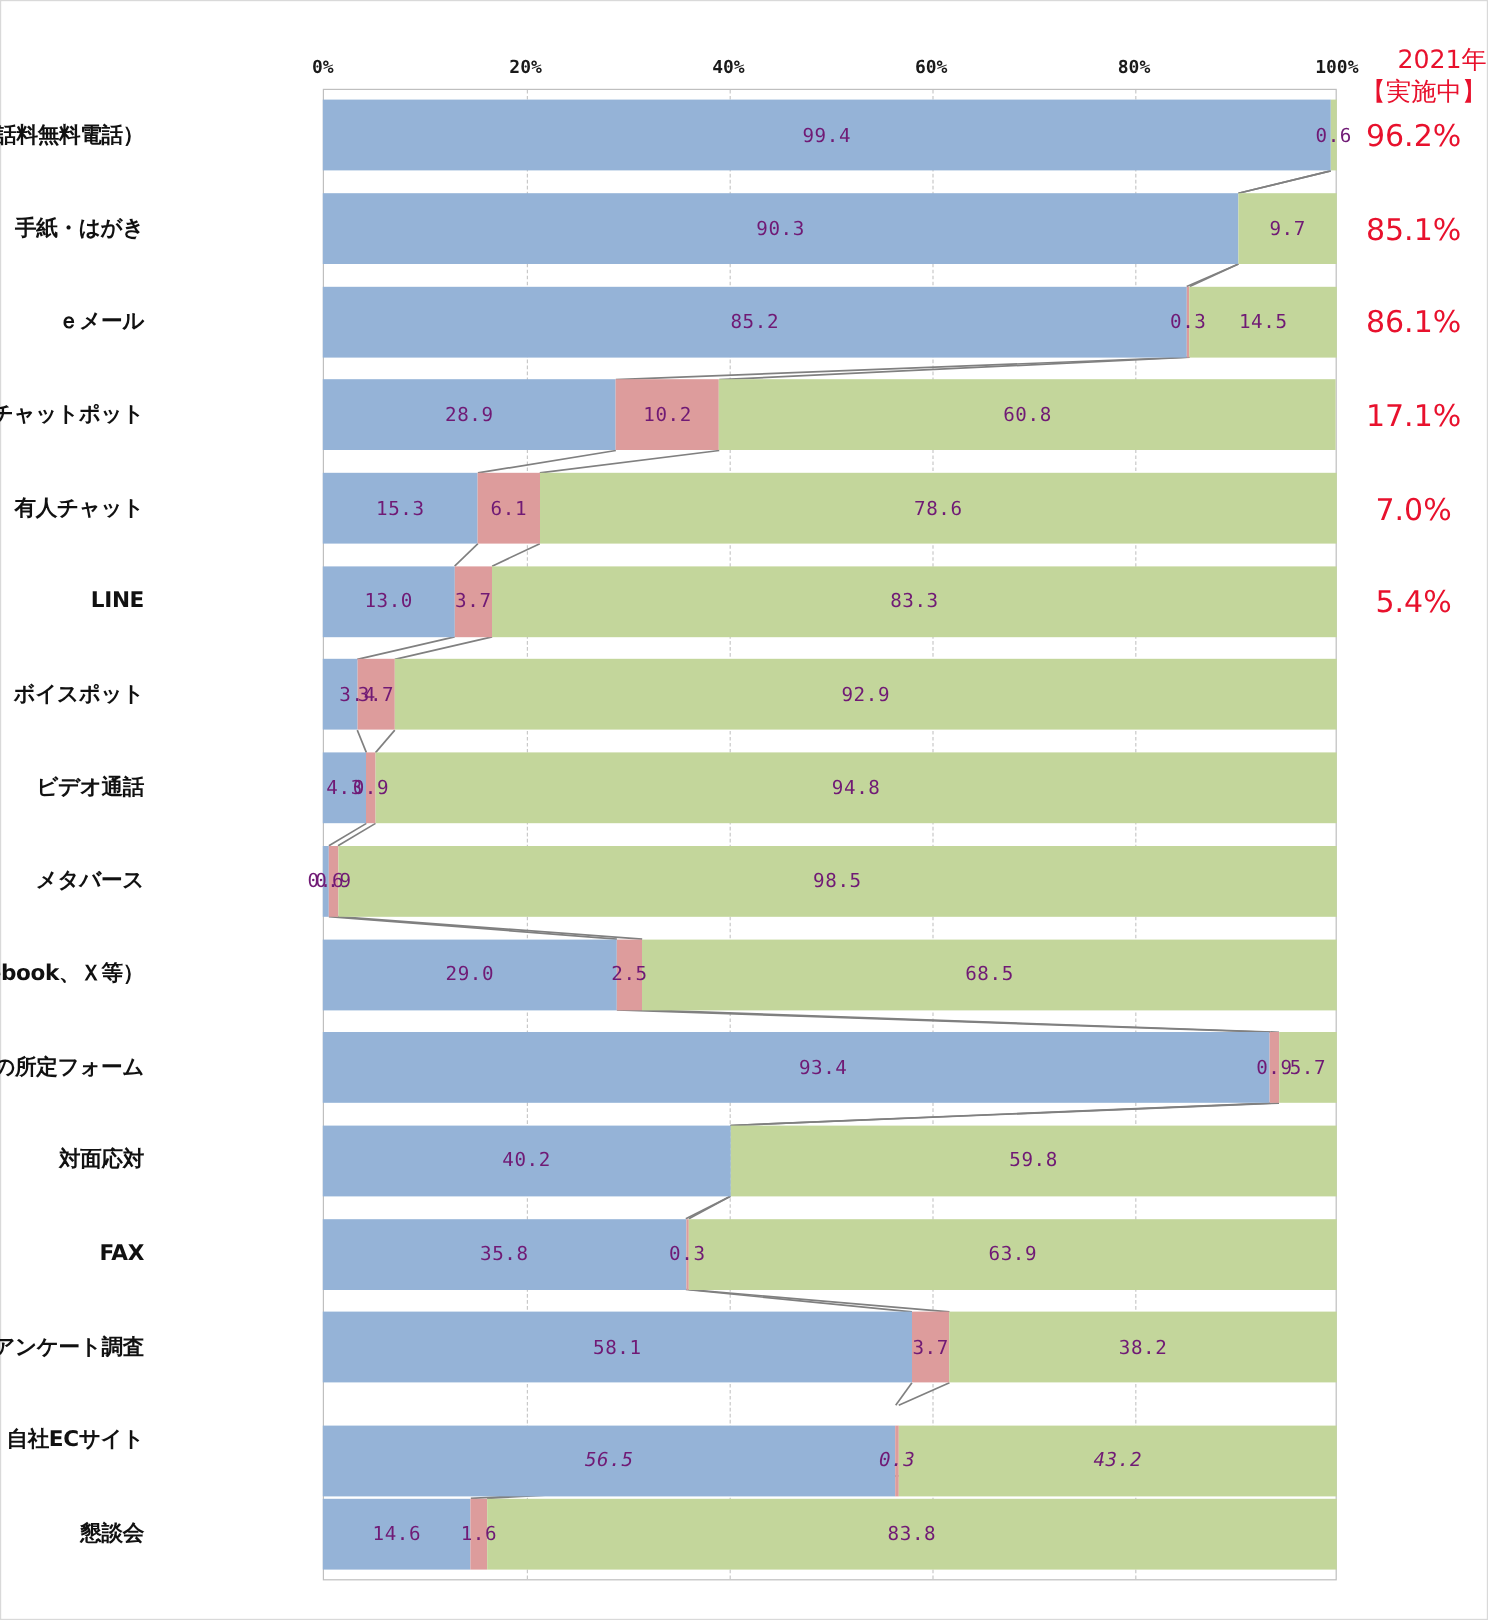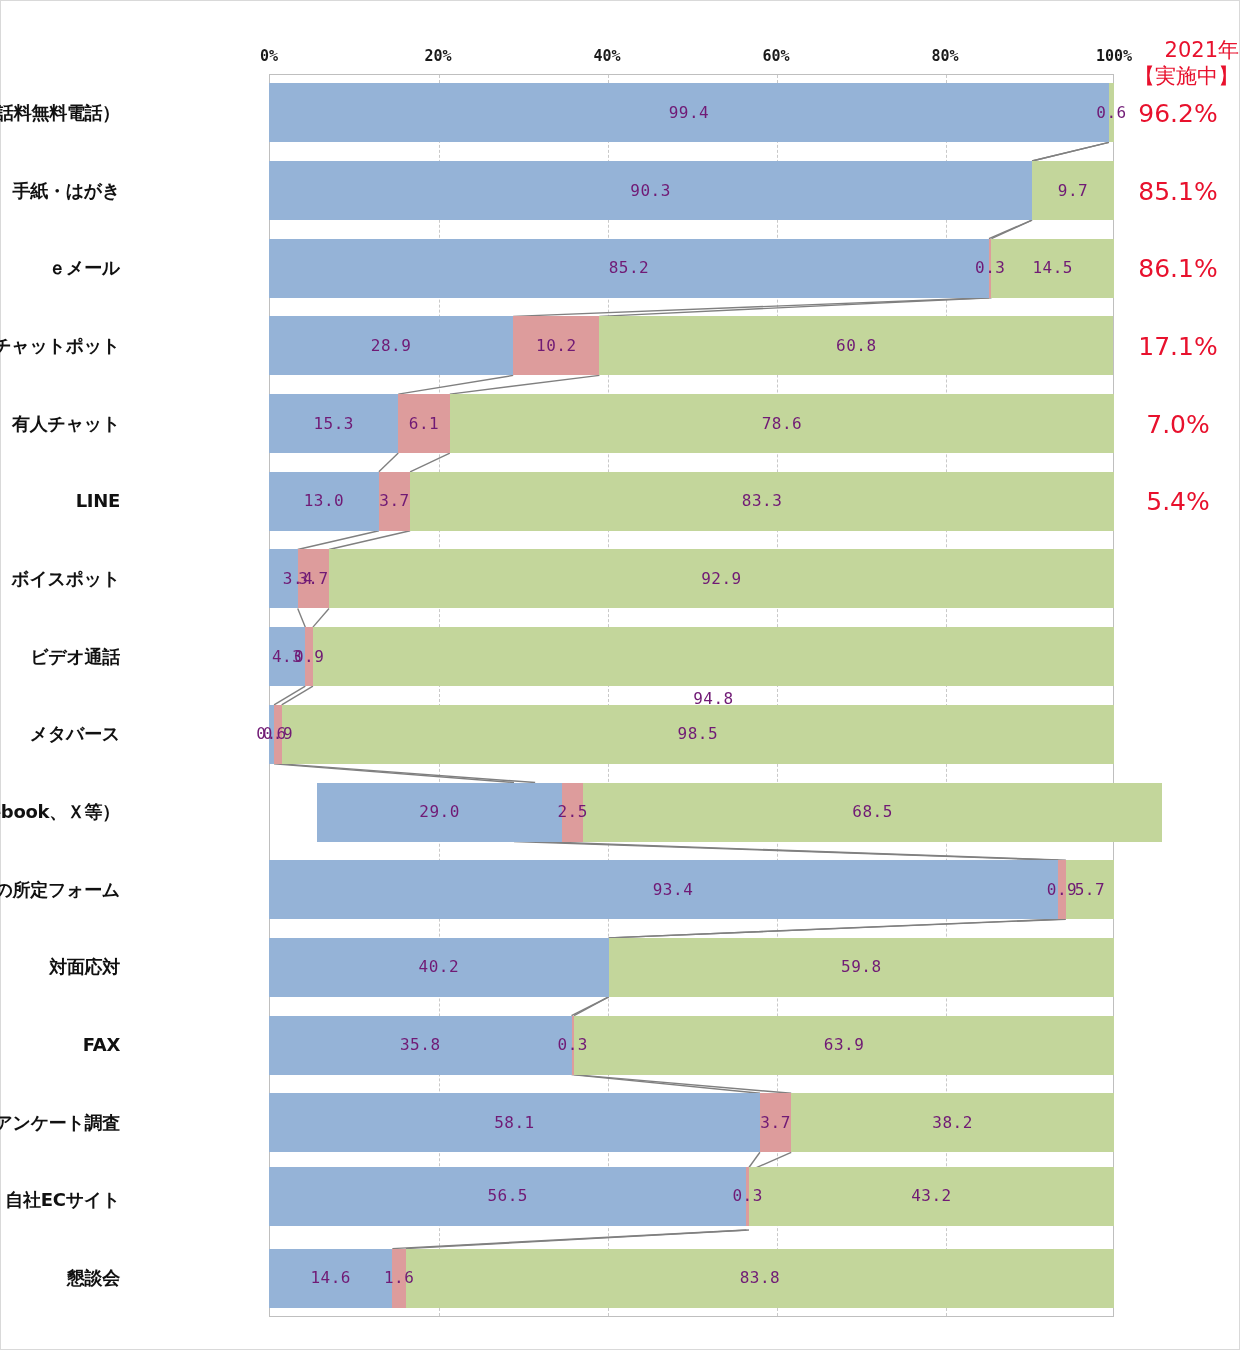--- a/index.html
+++ b/index.html
@@ -209,52 +209,52 @@
         </div>
       </div>
       <div class="cat-label" style="top: 644.656px;">ビデオ通話</div>
       <div class="row" style="left: 268px; top: 616.812px;">
         <div class="bar-wrap" style="top: 9.34375px;">
           <div class="seg" style="left: 0px; width: 36.335px; background: rgb(149, 179, 215);"></div>
           <div class="seg" style="left: 36.335px; width: 7.605px; background: rgb(221, 156, 156);"></div>
           <div class="seg" style="left: 43.94px; width: 801.06px; background: rgb(195, 214, 155);"></div>
           <div class="seg-label outside" style="left: 18.1675px; top: 21.5px; transform: translateX(-50%);">4.3</div>
           <div class="seg-label outside" style="left: 40.1375px; top: 21.5px; transform: translateX(-50%);">0.9</div>
-          <div class="seg-label outside" style="left: 444.47px; top: 21.5px; transform: translateX(-50%); margin-top: 42px;">94.8</div>
+          <div class="seg-label outside" style="left: 444.47px; top: 21.5px; transform: translateX(-50%);">94.8</div>
         </div>
       </div>
       <div class="cat-label" style="top: 722.344px;">メタバース</div>
       <div class="row" style="left: 268px; top: 694.5px;">
         <div class="bar-wrap" style="top: 9.34375px;">
           <div class="seg" style="left: 0px; width: 5.07px; background: rgb(149, 179, 215);"></div>
           <div class="seg" style="left: 5.07px; width: 7.605px; background: rgb(221, 156, 156);"></div>
           <div class="seg" style="left: 12.675px; width: 832.325px; background: rgb(195, 214, 155);"></div>
           <div class="seg-label outside" style="left: 2.535px; top: 21.5px; transform: translateX(-50%);">0.6</div>
           <div class="seg-label outside" style="left: 8.8725px; top: 21.5px; transform: translateX(-50%);">0.9</div>
           <div class="seg-label outside" style="left: 428.837px; top: 21.5px; transform: translateX(-50%);">98.5</div>
         </div>
       </div>
       <div class="cat-label" style="top: 800.031px;">LINE以外のSNS（Facebook、Ｘ等）</div>
       <div class="row" style="left: 268px; top: 772.188px;">
-        <div class="bar-wrap" style="top: 9.34375px; margin-left: 48px;">
+        <div class="bar-wrap" style="top: 9.34375px;">
           <div class="seg" style="left: 0px; width: 245.05px; background: rgb(149, 179, 215);"></div>
           <div class="seg" style="left: 245.05px; width: 21.125px; background: rgb(221, 156, 156);"></div>
           <div class="seg" style="left: 266.175px; width: 578.825px; background: rgb(195, 214, 155);"></div>
           <div class="seg-label outside" style="left: 122.525px; top: 21.5px; transform: translateX(-50%);">29.0</div>
           <div class="seg-label outside" style="left: 255.613px; top: 21.5px; transform: translateX(-50%);">2.5</div>
           <div class="seg-label outside" style="left: 555.587px; top: 21.5px; transform: translateX(-50%);">68.5</div>
         </div>
       </div>
       <div class="cat-label" style="top: 877.719px;">ホームページの所定フォーム</div>
       <div class="row" style="left: 268px; top: 849.875px;">
         <div class="bar-wrap" style="top: 9.34375px;">
           <div class="seg" style="left: 0px; width: 789.23px; background: rgb(149, 179, 215);"></div>
           <div class="seg" style="left: 789.23px; width: 7.605px; background: rgb(221, 156, 156);"></div>
           <div class="seg" style="left: 796.835px; width: 48.165px; background: rgb(195, 214, 155);"></div>
-          <div class="seg-label outside" style="left: 404px; top: 21.5px; transform: translateX(-50%);">93.4</div>
+          <div class="seg-label outside" style="left: 417px; top: 21.5px; transform: translateX(-50%);">93.4</div>
           <div class="seg-label outside" style="left: 793.033px; top: 21.5px; transform: translateX(-50%);">0.9</div>
           <div class="seg-label outside" style="left: 820.918px; top: 21.5px; transform: translateX(-50%);">5.7</div>
         </div>
       </div>
       <div class="cat-label" style="top: 955.406px;">対面応対</div>
       <div class="row" style="left: 268px; top: 927.562px;">
         <div class="bar-wrap" style="top: 9.34375px;">
           <div class="seg" style="left: 0px; width: 339.69px; background: rgb(149, 179, 215);"></div>
           <div class="seg" style="left: 339.69px; width: 505.31px; background: rgb(195, 214, 155);"></div>
           <div class="seg-label outside" style="left: 169.845px; top: 21.5px; transform: translateX(-50%);">40.2</div>
@@ -278,21 +278,21 @@
           <div class="seg" style="left: 0px; width: 490.945px; background: rgb(149, 179, 215);"></div>
           <div class="seg" style="left: 490.945px; width: 31.265px; background: rgb(221, 156, 156);"></div>
           <div class="seg" style="left: 522.21px; width: 322.79px; background: rgb(195, 214, 155);"></div>
           <div class="seg-label outside" style="left: 245.472px; top: 21.5px; transform: translateX(-50%);">58.1</div>
           <div class="seg-label outside" style="left: 506.577px; top: 21.5px; transform: translateX(-50%);">3.7</div>
           <div class="seg-label outside" style="left: 683.605px; top: 21.5px; transform: translateX(-50%);">38.2</div>
         </div>
       </div>
       <div class="cat-label" style="top: 1188.47px;">自社ECサイト</div>
       <div class="row" style="left: 268px; top: 1160.62px;">
-        <div class="bar-wrap" style="top: 5px;">
+        <div class="bar-wrap" style="top: 26px; font-style: italic;">
           <div class="seg" style="left: 0px; width: 477.425px; background: rgb(149, 179, 215);"></div>
           <div class="seg" style="left: 477.425px; width: 2.535px; background: rgb(221, 156, 156);"></div>
           <div class="seg" style="left: 479.96px; width: 365.04px; background: rgb(195, 214, 155);"></div>
           <div class="seg-label outside" style="left: 238.713px; top: 21.5px; transform: translateX(-50%);">56.5</div>
           <div class="seg-label outside" style="left: 478.692px; top: 21.5px; transform: translateX(-50%);">0.3</div>
           <div class="seg-label outside" style="left: 662.48px; top: 21.5px; transform: translateX(-50%);">43.2</div>
         </div>
       </div>
       <div class="cat-label" style="top: 1266.16px;">懇談会</div>
       <div class="row" style="left: 268px; top: 1238.31px;">

